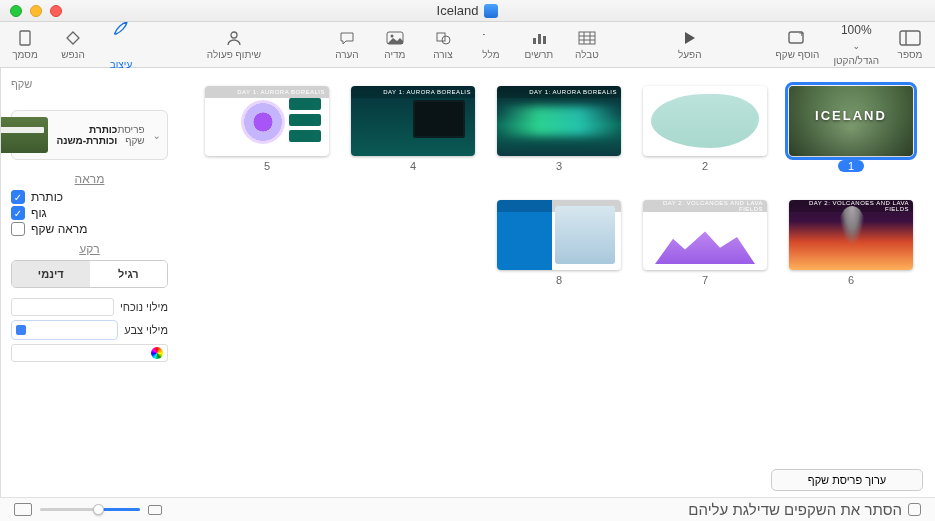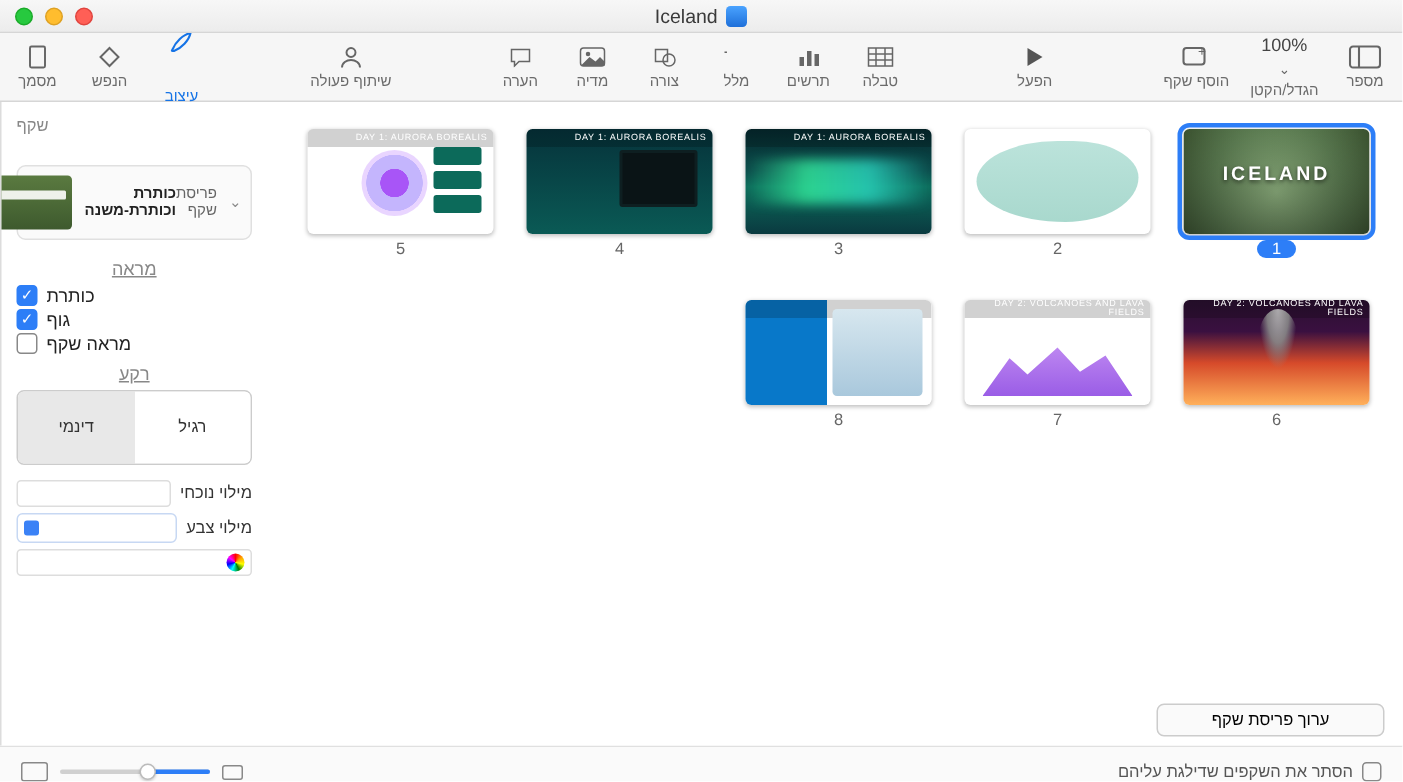--- a/index.html
+++ b/index.html
@@ -36,21 +36,21 @@
 .layout-meta { display:flex; flex-direction:row; font-size:10px; color:#666; }
 .layout-meta .main-lab { font-weight:600; color:#222; }
 
 .section-label { font-size:12px; color:#888; text-align:center; margin:6px 0 4px;text-decoration:underline; }
 .chk-row { display:flex; align-items:center; justify-content:flex-end; gap:6px; font-size:12px; color:#222; margin:2px 0;}
 .chk { width:14px; height:14px; border:1px solid #888; border-radius:3px; display:flex; align-items:center; justify-content:center; font-size:10px; color:#fff;}
 .chk.on { background:#2d7ef7; border-color:#2d7ef7;}
 .chk.on::after{content:'✓';}
 
 .seg { display:flex; border:1px solid #ccc; border-radius:5px; overflow:hidden; margin:4px 0 10px; font-size:11px;}
-.seg div { flex:1; text-align:center; padding:18px 0; cursor:pointer; background:#fff; }
+.seg div { flex:1; text-align:center; padding:7px 0; cursor:pointer; background:#fff;font-weight:bold; }
 .seg div.active { background:#e8e8e8; }
 
 .field-row { display:flex; align-items:center; justify-content:space-between; gap:6px; margin:4px 0; font-size:11px; color:#333;}
 .field-input { flex:1; height:18px; border:1px solid #ddd; border-radius:3px; background:#fff; }
 .field-select { flex:1; height:20px; border:1px solid #c7d8f3; border-radius:4px; background:#fff; position:relative;}
 .field-select::after{ content:''; position:absolute; left:4px; top:4px; width:10px; height:10px; border-radius:2px; background:#3b82f6;}
 .color-row { height:18px; border:1px solid #ddd; border-radius:3px; display:flex; align-items:center; padding:0 4px; margin-top:4px; }
 .color-wheel{ width:12px; height:12px; border-radius:50%; background: conic-gradient(red,orange,yellow,green,cyan,blue,magenta,red);} 
 
 .edit-layout-btn { position:absolute; bottom:30px; right:12px; width:152px; font-size:11px; padding:4px 0; text-align:center; border:1px solid #ccc; border-radius:5px; background:#fafafa; cursor:pointer; }
@@ -81,21 +81,21 @@
 .th6{ background:linear-gradient(180deg,#2a1030 0%,#3a1040 30%,#d64a2a 60%,#ffb05a 100%);}
 .th6 .plume{position:absolute;left:40%;top:6px;width:26px;height:40px;background:radial-gradient(ellipse at top,#bbb,#888 40%,transparent 70%);border-radius:50% 50% 30% 30%;opacity:.9;}
 .th7{ background:#fff; }
 .th7 .volc{position:absolute;bottom:6px;left:12px;right:12px;height:36px;background:linear-gradient(#c18bf2,#9a5de6);clip-path:polygon(0 100%,18% 30%,30% 60%,50% 10%,65% 55%,82% 25%,100% 100%);}
 .th8{ background:linear-gradient(90deg,#0878c9 0 44%,#ffffff 44% 100%);}
 .th8 .cl{position:absolute;right:6px;top:6px;bottom:6px;width:60px;background:linear-gradient(#d7e7ef,#a9c8dc);border-radius:3px;}
 
 .hdr-strip{position:absolute;top:0;left:0;right:0;height:12px;background:rgba(0,0,0,.18);color:#fff;font-size:6px;display:flex;align-items:center;padding:0 4px;letter-spacing:.5px;}
 
 
-.bottom-bar { height:24px; background:#fafafa; border-top:1px solid #e0e0e0; display:flex; align-items:flex-end; justify-content:space-between; padding:0 14px; font-size:11px; color:#555; direction:rtl;gap:16px;}
+.bottom-bar { height:24px; background:#fafafa; border-top:1px solid #e0e0e0; display:flex; align-items:center; justify-content:space-between; padding:0 14px; font-size:15px; color:#555; direction:rtl;gap:16px;}
 .bottom-chk { display:flex; align-items:center; gap:6px;}
 .bottom-chk .chk{width:13px;height:13px;}
 .zoom-slider { display:flex; align-items:center; gap:8px;}
 .zs-icon{width:14px;height:10px;border:1px solid #888;border-radius:2px;}
 .track { width:100px; height:3px; background:#d0d0d0; border-radius:2px; position:relative;}
 .track .fill{position:absolute;right:0;top:0;bottom:0;width:42%;background:#2d7ef7;border-radius:2px;}
 .track .knob{position:absolute;right:calc(42% - 6px);top:-4px;width:11px;height:11px;border-radius:50%;background:#fff;border:1px solid #bbb;box-shadow:0 1px 2px rgba(0,0,0,.2);}
 svg{display:block;}
 </style>
 </head>

